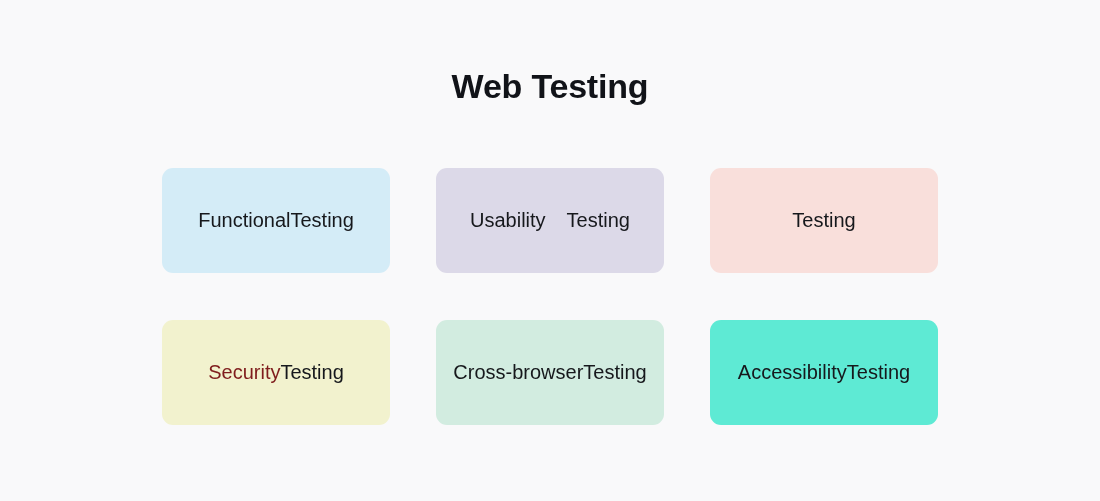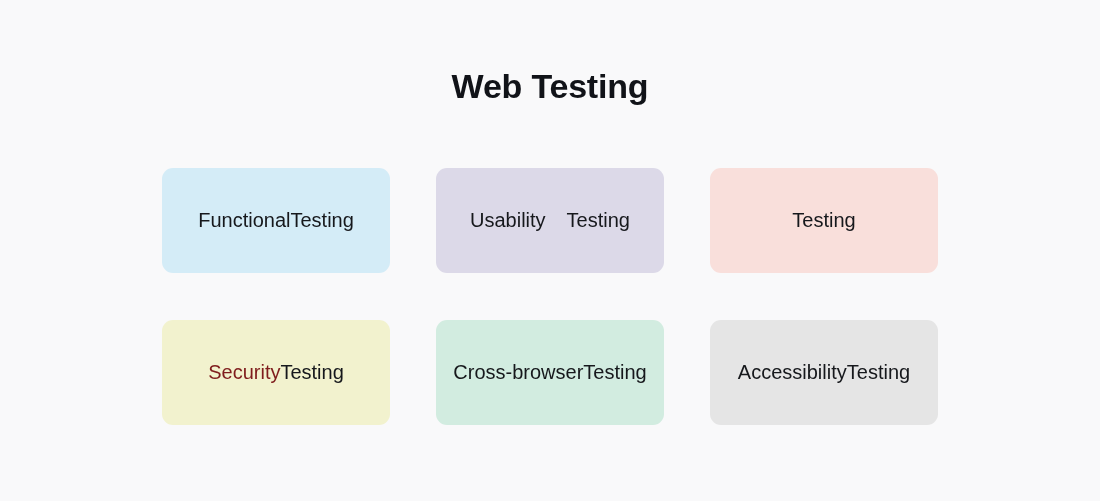--- a/index.html
+++ b/index.html
@@ -86,19 +86,19 @@
     <div class="card" style="background: rgb(242, 242, 206);">
       <div class="card-line" style="color: #7f1d1d;">Security</div>
       <div class="card-line" style="color: rgb(22, 24, 28);">Testing</div>
     </div>
 
     <div class="card" style="background: rgb(210, 236, 224);">
       <div class="card-line" style="color: rgb(22, 24, 28);">Cross-browser</div>
       <div class="card-line" style="color: rgb(22, 24, 28);">Testing</div>
     </div>
 
-    <div class="card" style="background: #e5e5e5;">
+    <div class="card" style="background: #5eead4;">
       <div class="card-line" style="color: rgb(22, 24, 28);">Accessibility</div>
       <div class="card-line" style="color: rgb(22, 24, 28);">Testing</div>
     </div>
 
   </div>
 </div>
 
 </body></html>

